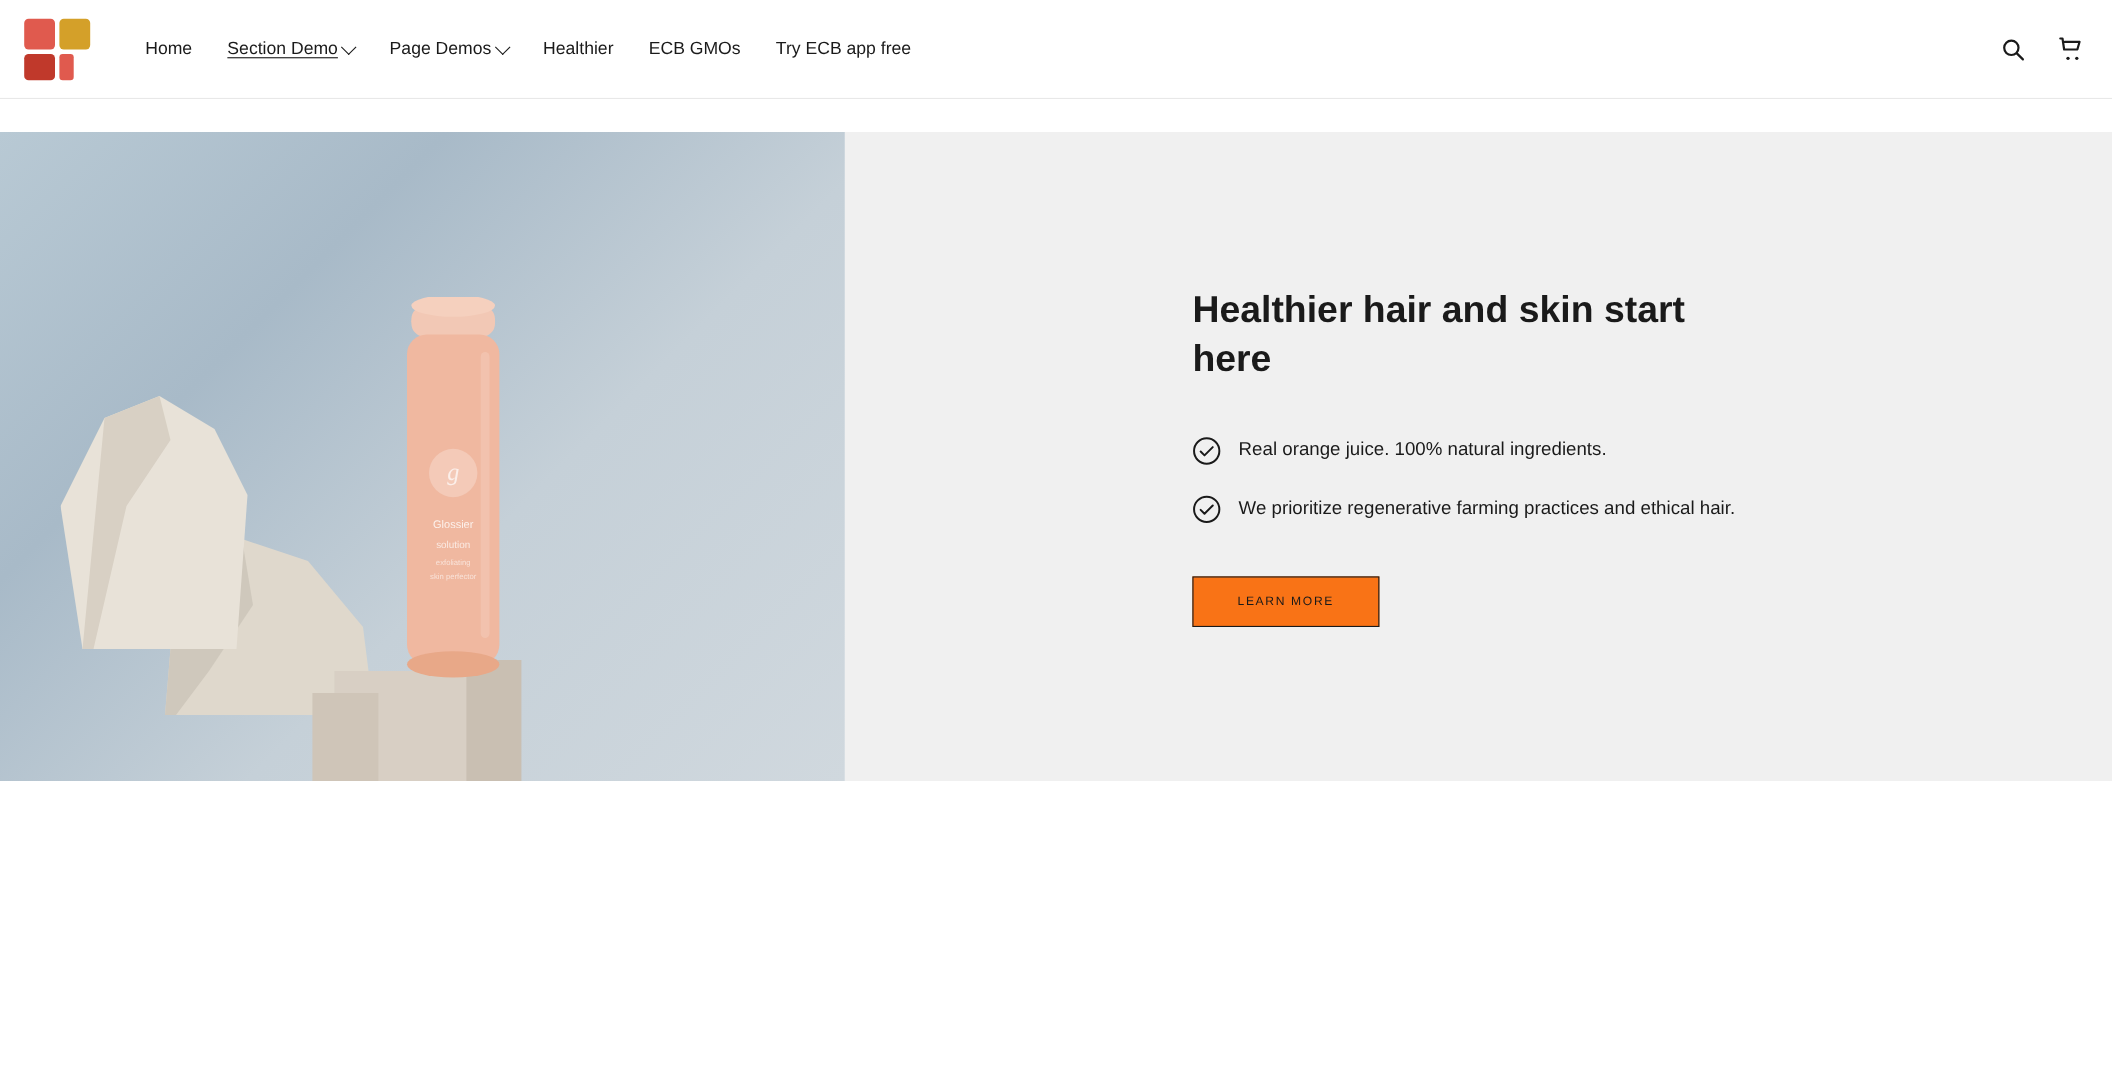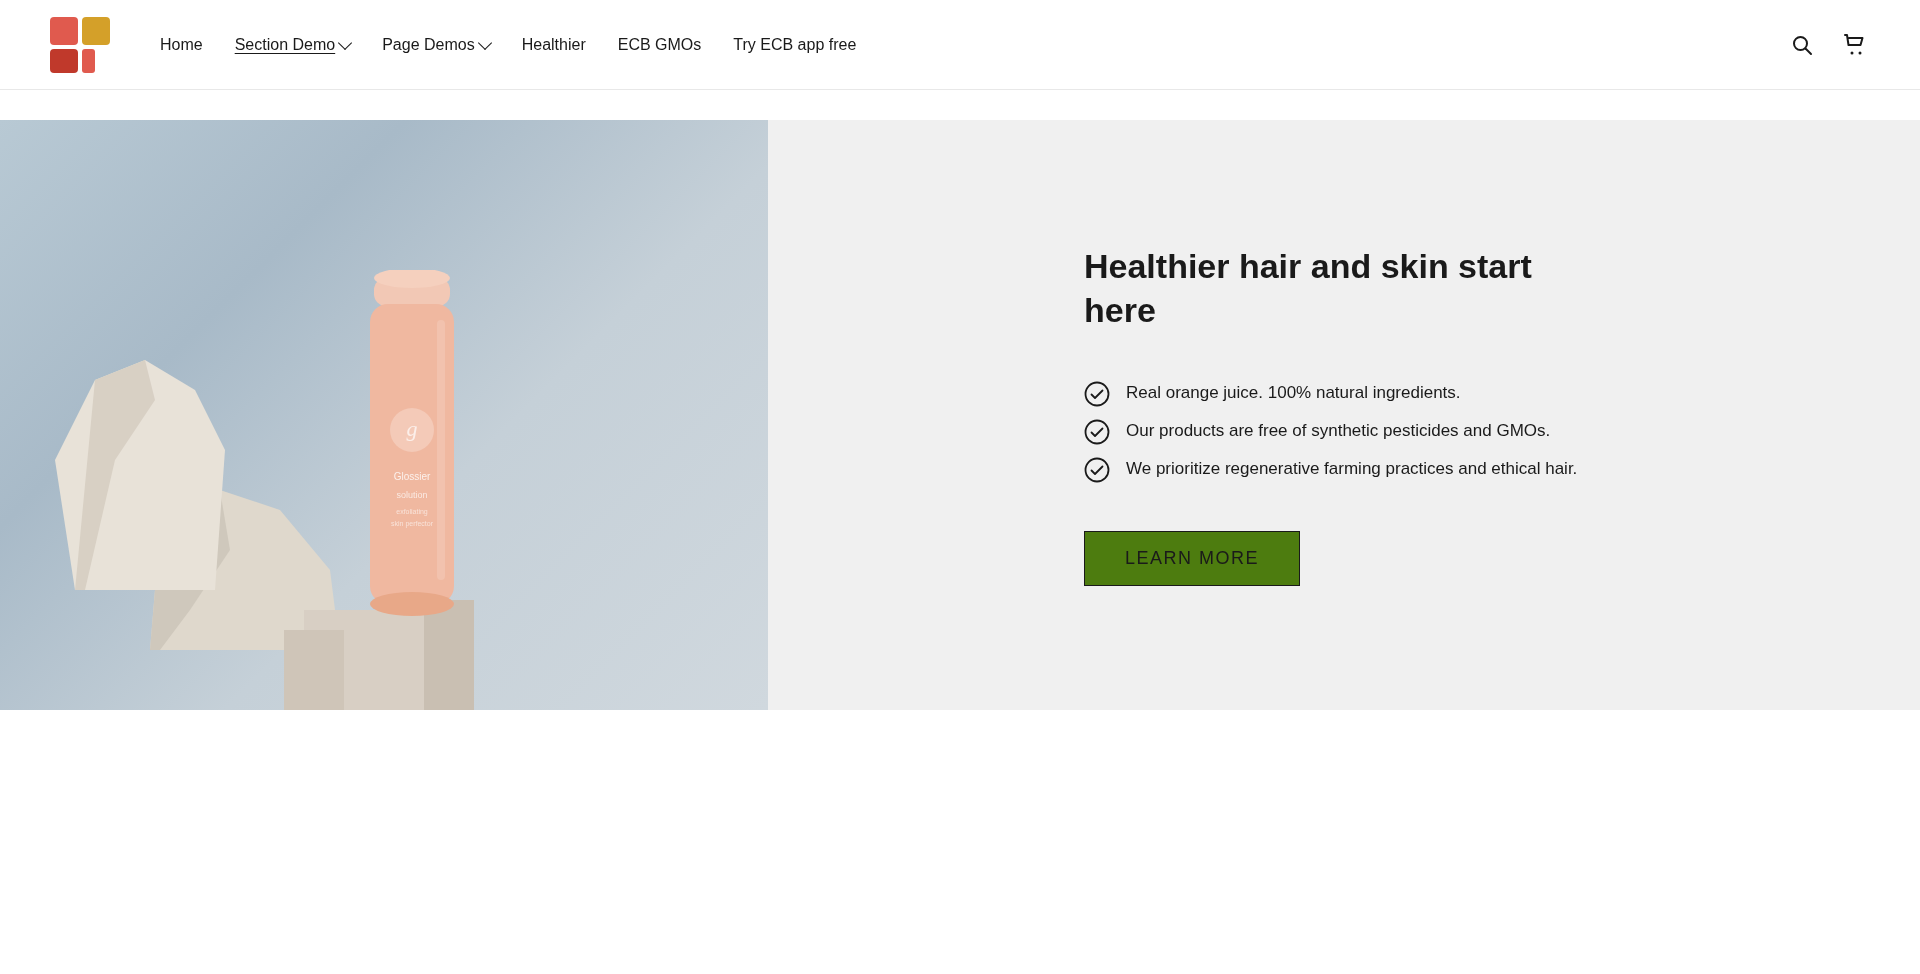--- a/index.html
+++ b/index.html
@@ -3,21 +3,21 @@
   <meta charset="utf-8">
   <style>
     * { margin: 0; padding: 0; box-sizing: border-box; }
     body { font-family: -apple-system, BlinkMacSystemFont, 'Helvetica Neue', Arial, sans-serif; background: #fff; color: #1a1a1a; }
 
     
     header {
       display: flex;
       align-items: center;
       justify-content: space-between;
-      padding: 0 48px;
+      padding: 0 20px;
       height: 90px;
       border-bottom: 1px solid #e8e8e8;
       background: #fff;
     }
     .header-left {
       display: flex;
       align-items: center;
       gap: 40px;
     }
     .logo {
@@ -101,43 +101,43 @@
       font-size: 34px;
       font-weight: 700;
       line-height: 1.3;
       margin-bottom: 48px;
       color: #1a1a1a;
     }
     .feature-list {
       list-style: none;
       display: flex;
       flex-direction: column;
-      gap: 11px;
+      gap: 26px;
       margin-bottom: 48px;
     }
     .feature-item {
       display: flex;
       align-items: flex-start;
       gap: 16px;
       font-size: 17px;
       color: #1a1a1a;
       line-height: 1.5;
     }
     .check-circle {
       width: 26px;
       height: 26px;
       flex-shrink: 0;
       margin-top: 1px;
     }
     .learn-more-btn {
       display: inline-block;
       padding: 16px 40px;
       border: 1.5px solid #1a1a1a;
-      background: #4d7c0f;
-      font-size: 18px;
+      background: #f97316;
+      font-size: 11px;
       letter-spacing: 1.5px;
       text-transform: uppercase;
       cursor: pointer;
       color: #1a1a1a;
       font-weight: 400;
     }
   </style>
 </head>
 <body>
 
@@ -243,27 +243,20 @@
               <circle cx="13" cy="13" r="11.5" stroke="#1a1a1a" stroke-width="1.8"></circle>
               <polyline points="7.5,13.5 11,17 18.5,9.5" stroke="#1a1a1a" stroke-width="1.8" stroke-linecap="round" stroke-linejoin="round"></polyline>
             </svg>
             <span>Real orange juice. 100% natural ingredients.</span>
           </li>
           <li class="feature-item">
             <svg class="check-circle" viewBox="0 0 26 26" fill="none" xmlns="http://www.w3.org/2000/svg">
               <circle cx="13" cy="13" r="11.5" stroke="#1a1a1a" stroke-width="1.8"></circle>
               <polyline points="7.5,13.5 11,17 18.5,9.5" stroke="#1a1a1a" stroke-width="1.8" stroke-linecap="round" stroke-linejoin="round"></polyline>
             </svg>
-            <span>Our products are free of synthetic pesticides and GMOs.</span>
-          </li>
-          <li class="feature-item">
-            <svg class="check-circle" viewBox="0 0 26 26" fill="none" xmlns="http://www.w3.org/2000/svg">
-              <circle cx="13" cy="13" r="11.5" stroke="#1a1a1a" stroke-width="1.8"></circle>
-              <polyline points="7.5,13.5 11,17 18.5,9.5" stroke="#1a1a1a" stroke-width="1.8" stroke-linecap="round" stroke-linejoin="round"></polyline>
-            </svg>
             <span>We prioritize regenerative farming practices and ethical hair.</span>
           </li>
         </ul>
 
         <button class="learn-more-btn">LEARN MORE</button>
       </div>
     </div>
 
   </section>
 </main>

